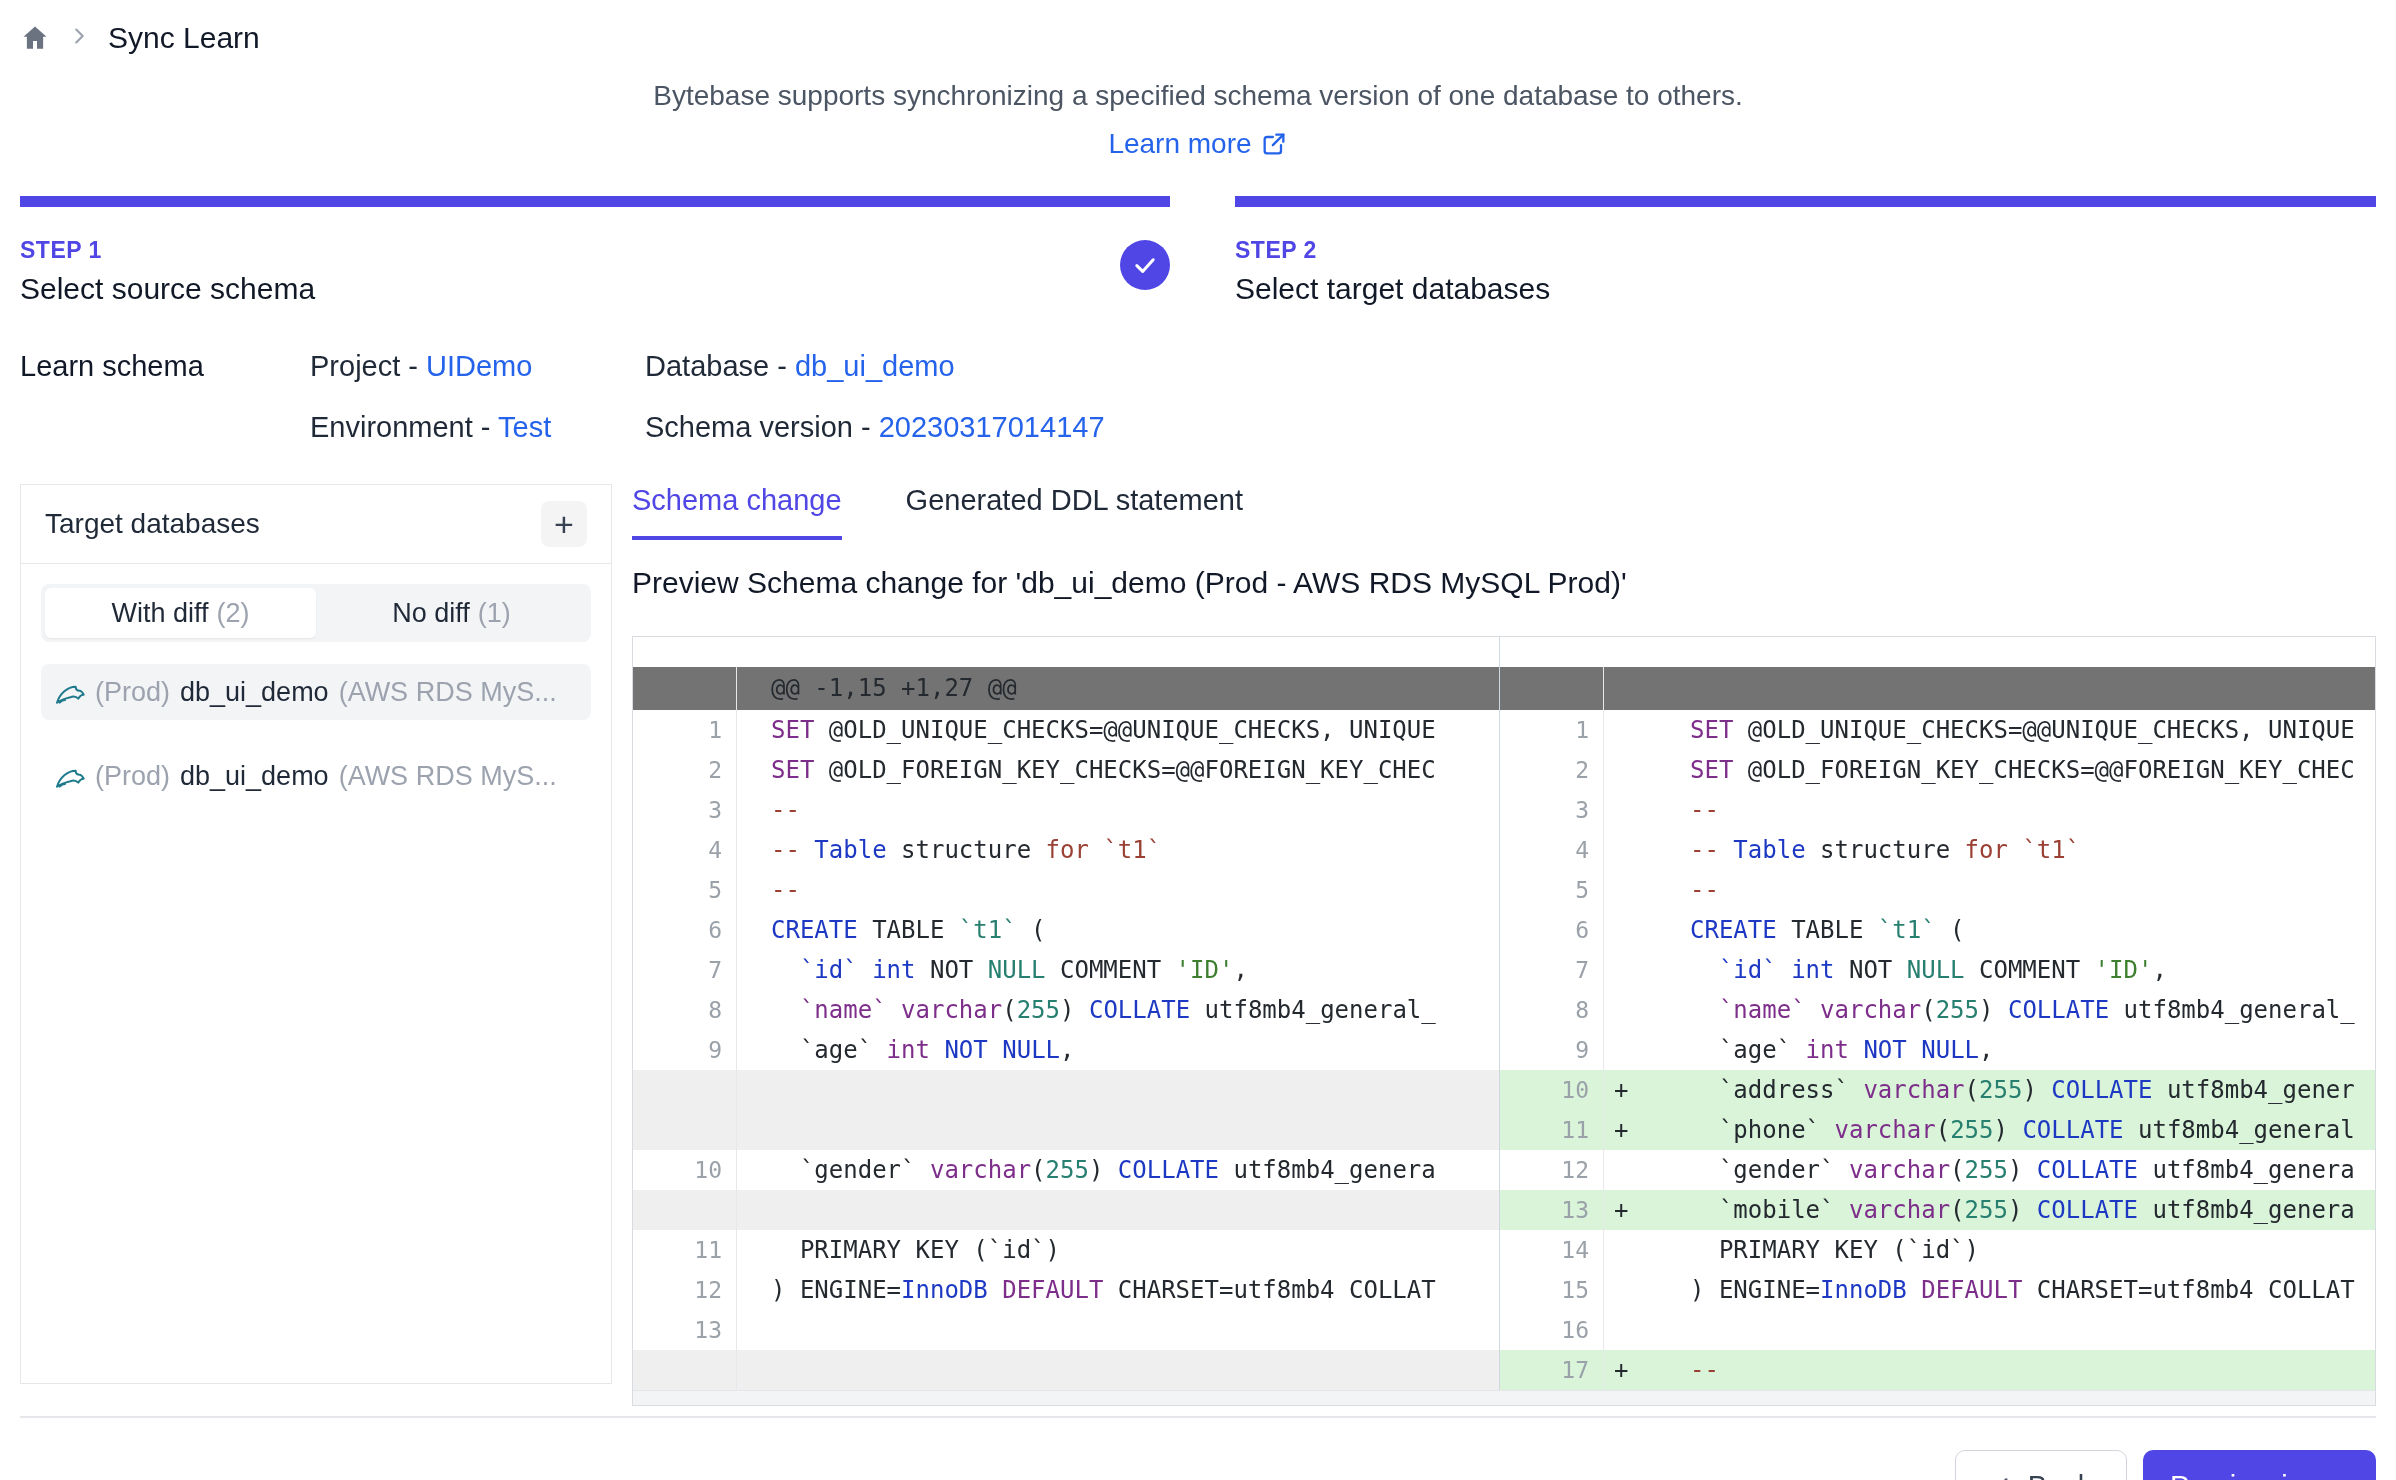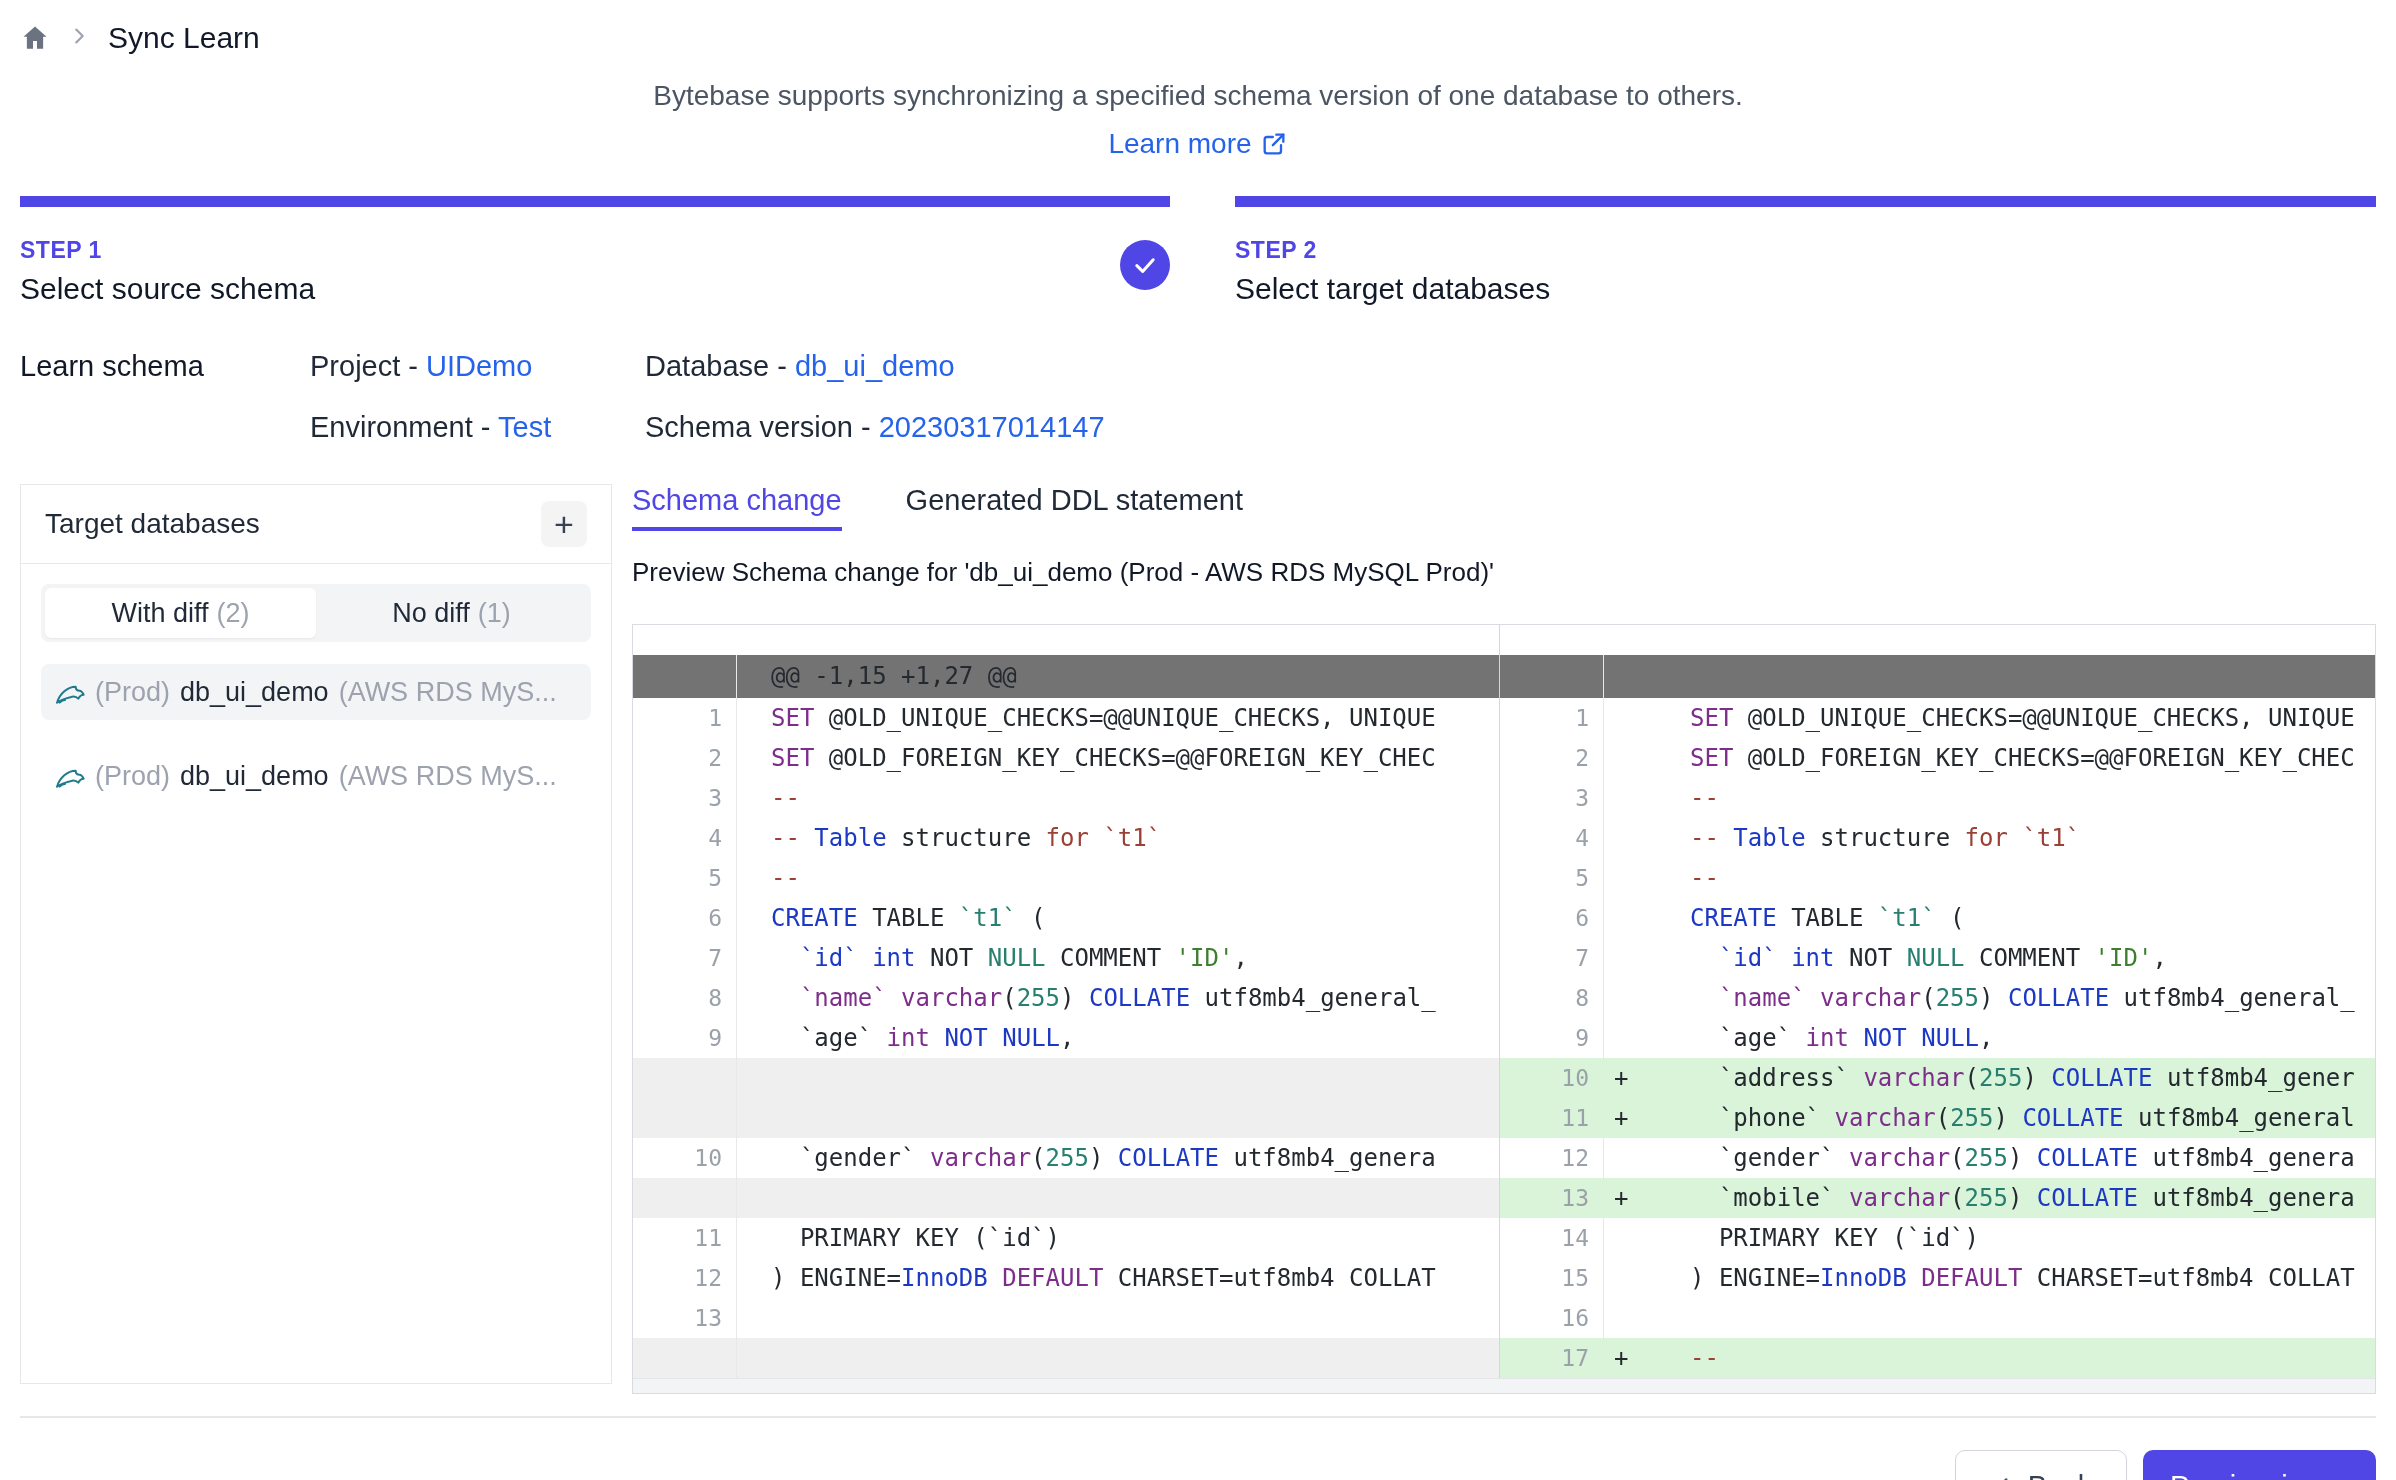--- a/index.html
+++ b/index.html
@@ -58,24 +58,24 @@
   .db-item { height:56px; border-radius:8px; display:flex; align-items:center; gap:10px; padding:0 12px;
              font-size:27px; cursor:pointer; white-space:nowrap; overflow:hidden; }
   .db-item.selected { background:#f3f4f6; }
   .db-env { color:#9ca3af; }
   .db-name { color:#1f2937; font-weight:500; }
   .db-instance { color:#9ca3af; overflow:hidden; text-overflow:ellipsis; }
 
   
   .main { flex:1; min-width:0; }
   .tabs { display:flex; gap:64px; }
-  .tab { font-size:29px; color:#1f2937; padding-bottom:14px; cursor:pointer; position:relative;text-align:right; }
+  .tab { font-size:29px; color:#1f2937; padding-bottom:23px; cursor:pointer; position:relative;text-align:right; }
   .tab.active { color:#4f46e5; font-weight:500; }
   .tab.active::after { content:""; position:absolute; left:0; right:0; bottom:0; height:4px; background:#4f46e5; }
-  .preview-title { margin-top:26px; font-size:26px; color:#111827; }
+  .preview-title { margin-top:26px; font-size:30px; color:#111827; }
 
   
   .diff { margin-top:36px; border:1px solid #d8dce1; display:flex; flex-direction:column; background:#fff; }
   .diff-body { display:flex; }
   .pane { overflow:hidden; }
   .pane.left { width:866px; flex:none; }
   .pane.right { flex:1; min-width:0; border-left:1px solid #d0d7de; }
   .drow { display:flex; height:40px; line-height:40px; font-family:"DejaVu Sans Mono", monospace; font-size:24px; }
   .drow.hdr { height:43px; line-height:43px; background:#737373; color:#6e7781;margin-top:30px; }
   .gut { width:104px; flex:none; padding-right:14px; text-align:right; color:#9aa1a9; font-size:23px;

